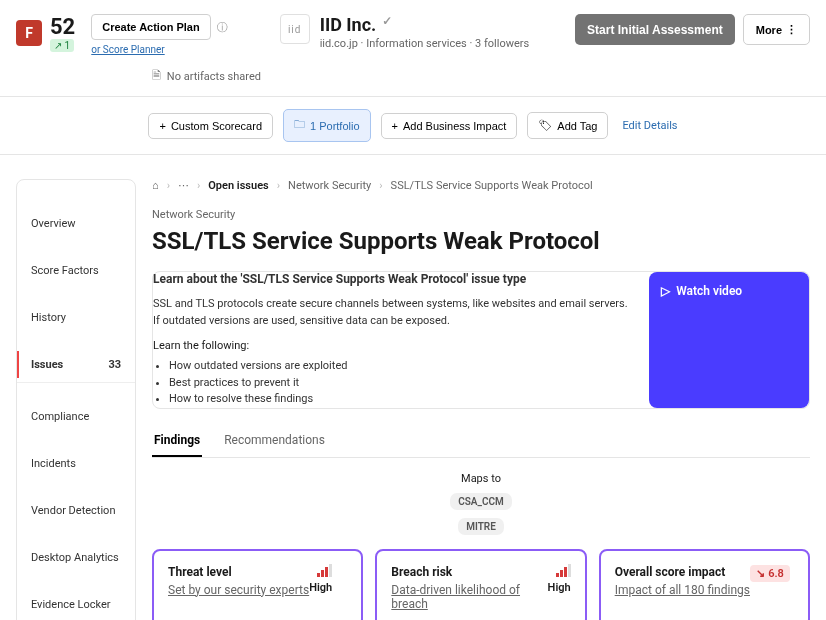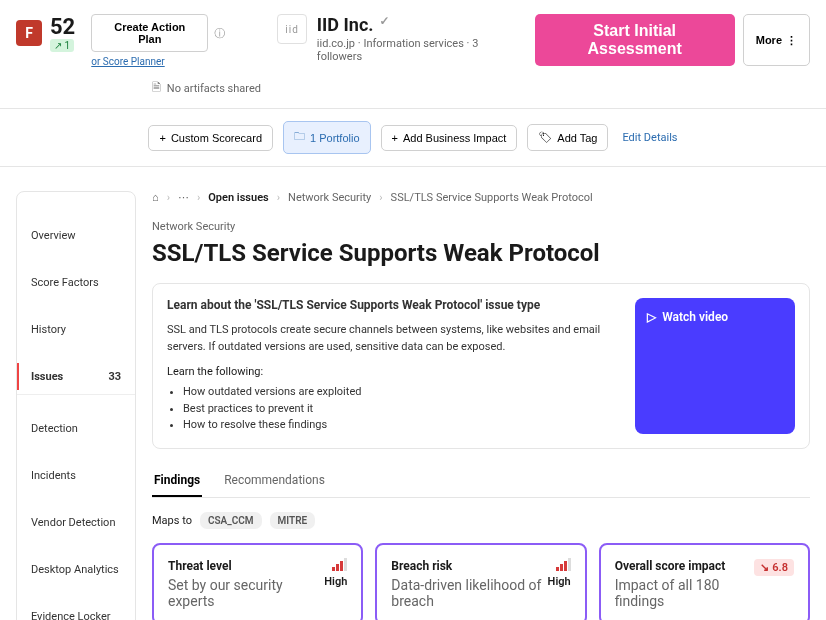--- a/index.html
+++ b/index.html
@@ -13,55 +13,55 @@
 .score-delta { display: inline-flex; align-items: center; gap: 2px; background: #d4f4dd; color: #1a7f3c; font-size: 10px; padding: 1px 4px; border-radius: 3px; width: fit-content; }
 .action-btn { background: #fff; border: 1px solid #d0d0d0; border-radius: 4px; padding: 6px 10px; font-size: 11px; font-weight: 600; cursor: pointer; }
 .info-icon { color: #999; font-size: 11px; }
 .planner-link { font-size: 10px; color: #2b6cb0; text-decoration: underline; cursor: pointer; margin-top: 4px; }
 .company-col { display: flex; gap: 10px; margin-left: 40px; }
 .logo-box { width: 30px; height: 30px; border: 1px solid #e0e0e0; border-radius: 4px; display: flex; align-items: center; justify-content: center; color: #999; font-size: 10px; letter-spacing: 1px; }
 .company-name { font-size: 18px; font-weight: 700; display: flex; align-items: flex-start; gap: 6px; }
 .verify-icon { color: #999; font-size: 12px; }
 .company-meta { color: #666; font-size: 11px; margin-top: 2px; }
 .header-right { margin-left: auto; display: flex; gap: 8px; }
-.btn-primary { background: #ec4899; color: #fff; border: none; border-radius: 5px; padding: 8px 12px; font-size: 16px; font-weight: 600; cursor: pointer; }
+.btn-primary { background: #737373; color: #fff; border: none; border-radius: 5px; padding: 8px 12px; font-size: 12px; font-weight: 600; cursor: pointer; }
 .btn-more { background: #fff; border: 1px solid #d0d0d0; border-radius: 5px; padding: 8px 12px; font-size: 11px; font-weight: 600; cursor: pointer; display: flex; align-items: center; gap: 4px; }
 .artifacts { margin-left: 136px; margin-top: 12px; font-size: 11px; color: #666; display: flex; align-items: center; gap: 6px; }
 .toolbar { display: flex; justify-content: center; gap: 10px; padding: 12px 0; border-bottom: 1px solid #e5e5e5; align-items: center; }
 .tool-btn { background: #fff; border: 1px solid #d0d0d0; border-radius: 5px; padding: 6px 10px; font-size: 11px; font-weight: 500; cursor: pointer; display: flex; align-items: center; gap: 5px; }
 .tool-btn.active { background: #e8f0fe; border-color: #a8c5f0; color: #2b6cb0; }
 .edit-link { color: #2b6cb0; font-size: 11px; cursor: pointer; margin-left: 4px; }
 .main { display: flex; padding: 24px 16px 0; gap: 16px; }
 .sidebar { width: 120px; border: 1px solid #e5e5e5; border-radius: 8px; padding: 10px 0; height: fit-content; }
 .side-item { padding: 7px 14px; font-size: 11px; color: #333; cursor: pointer; display: flex; justify-content: space-between; align-items: center; margin-top: 20px; }
 .side-item.active { font-weight: 700; border-left: 2px solid #ef4444; padding-left: 12px; }
 .side-sep { height: 1px; background: #eee; margin: 4px 0; }
 .count { font-weight: 700; }
 .content { flex: 1; }
 .breadcrumb { display: flex; align-items: center; gap: 8px; font-size: 11px; color: #666; margin-bottom: 16px; }
 .breadcrumb .link { color: #1a1a1a; font-weight: 600; cursor: pointer; }
 .chev { color: #bbb; }
 .subtitle { font-size: 11px; color: #666; margin-bottom: 6px; }
 .page-title { font-size: 24px; font-weight: 700; margin-bottom: 16px; }
-.learn-box { border: 1px solid #e5e5e5; border-radius: 8px; padding: 14px; display: flex; gap: 18px; margin-bottom: 16px; }
+.learn-box { border: 1px solid #e5e5e5; border-radius: 8px; padding: 0; display: flex; gap: 18px; margin-bottom: 16px; }
 .learn-left { flex: 1; }
 .learn-title { font-size: 12px; font-weight: 700; margin-bottom: 10px; color: #333; }
 .learn-body { font-size: 11px; color: #333; line-height: 1.5; margin-bottom: 10px; }
 .learn-sub { font-size: 11px; margin-bottom: 6px; }
 .learn-list { list-style: disc; padding-left: 16px; font-size: 11px; color: #333; line-height: 1.5; }
 .video-box { width: 160px; background: #4a3cff; border-radius: 8px; display: flex; align-items: flex-start; gap: 6px; padding: 12px; color: #fff; font-size: 12px; font-weight: 600; cursor: pointer; }
 .tabs { display: flex; gap: 20px; border-bottom: 1px solid #e5e5e5; margin-bottom: 14px; }
 .tab { padding: 8px 2px; font-size: 12px; color: #666; cursor: pointer; border-bottom: 2px solid transparent; }
 .tab.active { font-weight: 700; color: #000; border-bottom-color: #000; }
-.maps-row { display: flex; align-items: center; gap: 8px; font-size: 11px; margin-bottom: 14px; }
+.maps-row { display: flex; align-items: center; gap: 8px; font-size: 11px; margin-bottom: 14px; flex-direction: column; }
 .map-tag { background: #f0f0f0; padding: 3px 8px; border-radius: 7px; font-size: 10px; font-weight: 600; color: #555; cursor: pointer; }
 .cards { display: flex; gap: 12px; }
 .card { flex: 1; border: 2px solid #8b5cf6; border-radius: 8px; padding: 14px; display: flex; align-items: flex-start; }
 .card-title { font-size: 12px; font-weight: 700; margin-bottom: 4px; }
-.card-sub { font-size: 14px; color: #666; }
+.card-sub { font-size: 12px; color: #666; text-decoration: underline; }
 .card-val { text-align: right; }
 .bars { display: flex; gap: 1px; align-items: flex-end; height: 12px; margin-bottom: 4px; justify-content: flex-end; }
 .bar { width: 3px; background: #d63939; }
 .bar:nth-child(1){height:4px}.bar:nth-child(2){height:7px}.bar:nth-child(3){height:10px}.bar:nth-child(4){height:13px; background:#ddd}
 .val-label { font-size: 11px; font-weight: 600; }
 .score-badge { background: #fde2e2; color: #c53030; padding: 2px 6px; border-radius: 4px; font-size: 11px; font-weight: 600; display: inline-flex; align-items: center; gap: 3px; }
 </style>
 </head>
 <body>
 
@@ -133,21 +133,21 @@
 <div class="main">
   <div class="sidebar">
     <div class="side-item">Overview</div>
     <div class="side-item">Score Factors</div>
     <div class="side-item">History</div>
     <div class="side-item active">
         <span>Issues</span>
         <span class="count">33</span>
       </div>
     <div class="side-sep"></div>
-    <div class="side-item">Detection</div>
+    <div class="side-item">Compliance</div>
     <div class="side-item">Incidents</div>
     <div class="side-item">Vendor Detection</div>
     <div class="side-item">Desktop Analytics</div>
     <div class="side-item">Evidence Locker</div>
     <div class="side-item">Company Profile</div>
     <div class="side-item">Risk Quantification</div>
   </div>
 
   <div class="content">
     <div class="breadcrumb">

